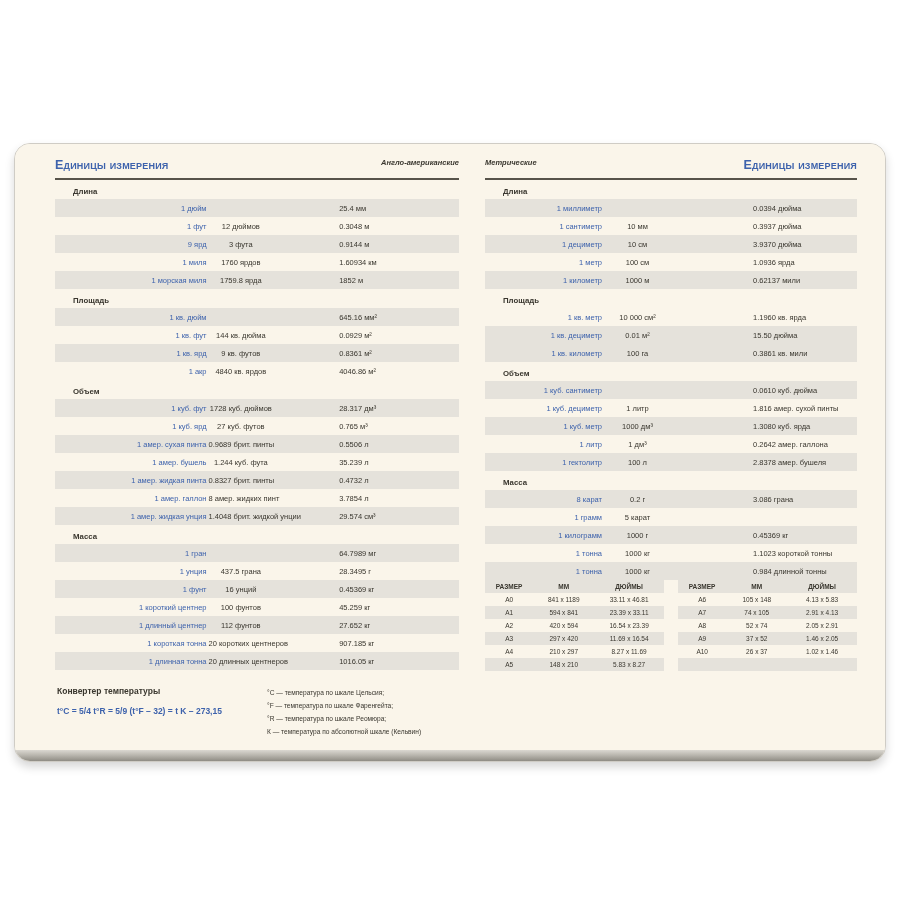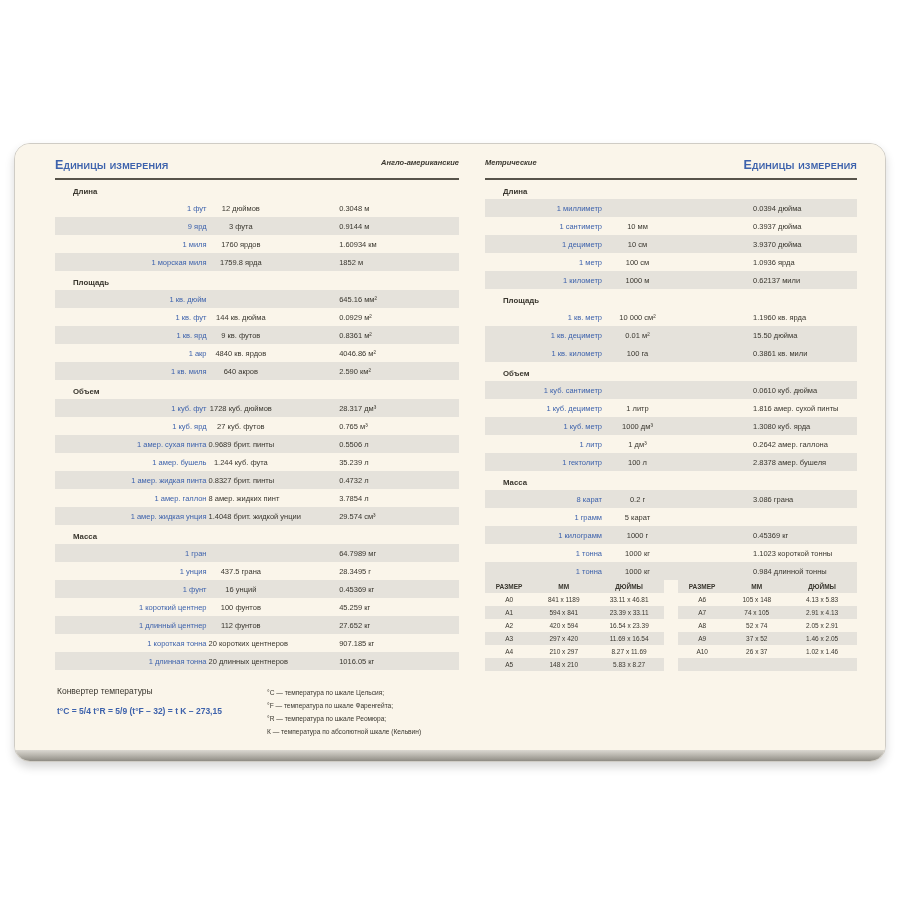--- a/index.html
+++ b/index.html
@@ -34,21 +34,21 @@
   .page-left .c3{padding-left:66px;}
   .page-right .row{grid-template-columns:32% 18% 50%;}
   .page-right .c3{padding-left:82px;}
   .row.shade{background:#e5e2db;}
   .c1{text-align:right;color:#3d62ac;padding-right:2px;white-space:nowrap;}
   .c2{text-align:center;white-space:nowrap;}
   .c3{text-align:left;white-space:nowrap;}
 
   .temp{display:flex;margin-top:12px;}
   .tc-left{width:212px;}
-  .tc-title{font-weight:normal;font-size:8.5px;color:#39362e;margin:4px 0 10px 2px;}
+  .tc-title{font-weight:bold;font-size:8.5px;color:#39362e;margin:4px 0 10px 2px;}
   .tc-formula{font-weight:bold;font-size:8.5px;color:#3d62ac;margin-left:2px;white-space:nowrap;}
   .tc-notes{font-size:6.6px;line-height:13px;color:#39362e;padding-top:4px;}
 
   .pf-title{font-variant:small-caps;font-weight:bold;font-size:10px;color:#3d62ac;margin:18px 0 9px 0;}
   .pf-tables{display:flex;gap:14px;}
   .pf-table{width:179px;}
   .pf-row{
     display:grid;grid-template-columns:27% 34% 39%;height:13px;align-items:center;
     font-size:6.5px;color:#39362e;text-align:center;white-space:nowrap;
   }
@@ -64,20 +64,25 @@
   <div class="spread">
     <div class="paper">
 
       <div class="page page-left">
         <div class="page-header">
           <span class="hdr-blue">Единицы измерения</span>
           <span class="hdr-dark">Англо-американские</span>
         </div>
         <div id="left-sections">
             <div class="sec-title">Длина</div>
+            <div class="row shade">
+              <span class="c1">1 дюйм</span>
+              <span class="c2"></span>
+              <span class="c3">25.4 мм</span>
+            </div>
             <div class="row">
               <span class="c1">1 фут</span>
               <span class="c2">12 дюймов</span>
               <span class="c3">0.3048 м</span>
             </div>
             <div class="row shade">
               <span class="c1">9 ярд</span>
               <span class="c2">3 фута</span>
               <span class="c3">0.9144 м</span>
             </div>
@@ -104,25 +109,20 @@
             </div>
             <div class="row shade">
               <span class="c1">1 кв. ярд</span>
               <span class="c2">9 кв. футов</span>
               <span class="c3">0.8361 м²</span>
             </div>
             <div class="row">
               <span class="c1">1 акр</span>
               <span class="c2">4840 кв. ярдов</span>
               <span class="c3">4046.86 м²</span>
-            </div>
-            <div class="row shade">
-              <span class="c1">1 кв. миля</span>
-              <span class="c2">640 акров</span>
-              <span class="c3">2.590 км²</span>
             </div>
             <div class="sec-title">Объем</div>
             <div class="row shade">
               <span class="c1">1 куб. фут</span>
               <span class="c2">1728 куб. дюймов</span>
               <span class="c3">28.317 дм³</span>
             </div>
             <div class="row">
               <span class="c1">1 куб. ярд</span>
               <span class="c2">27 куб. футов</span>

